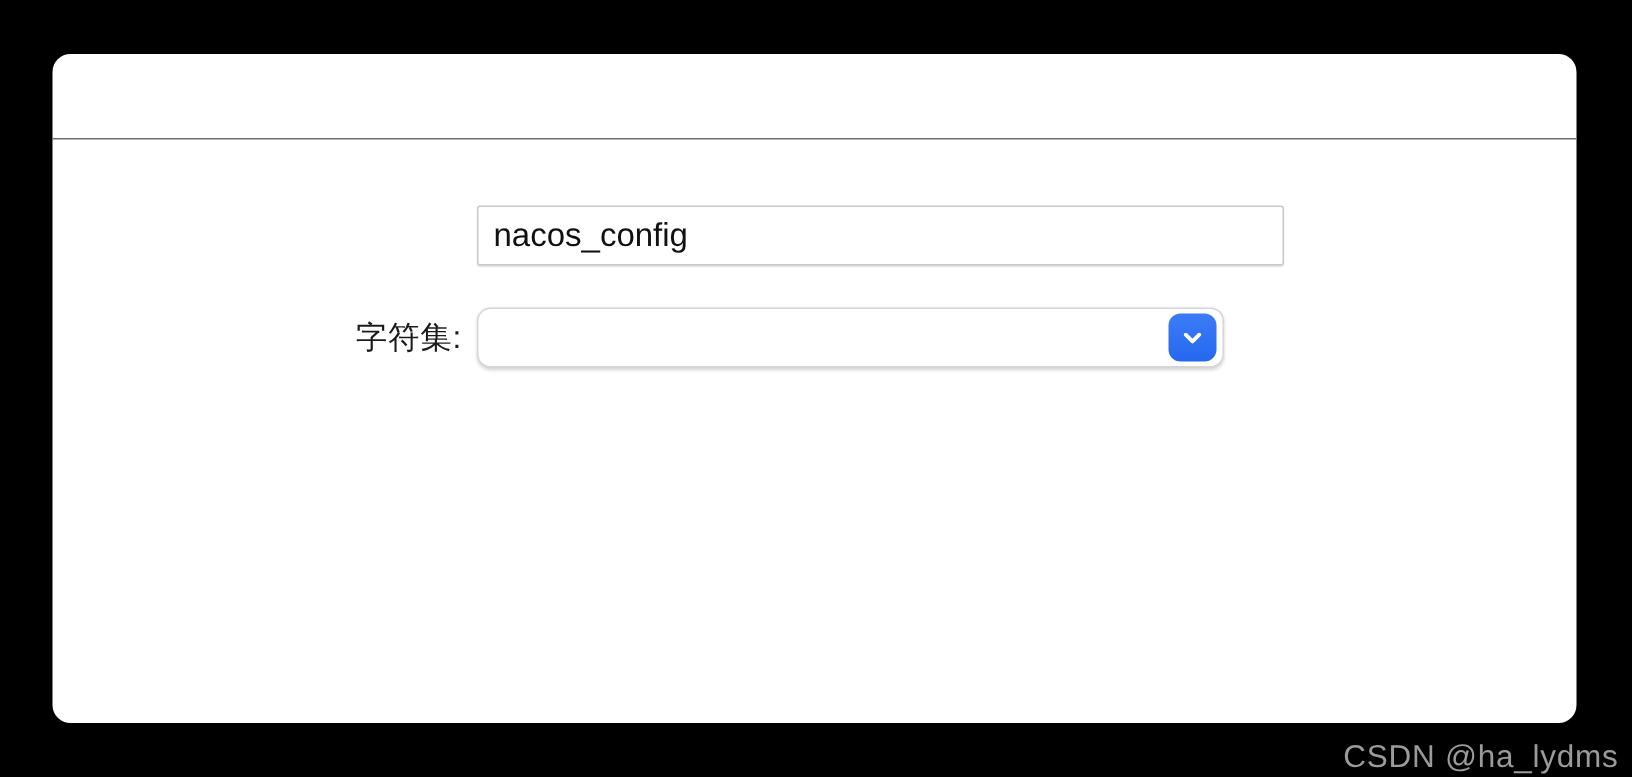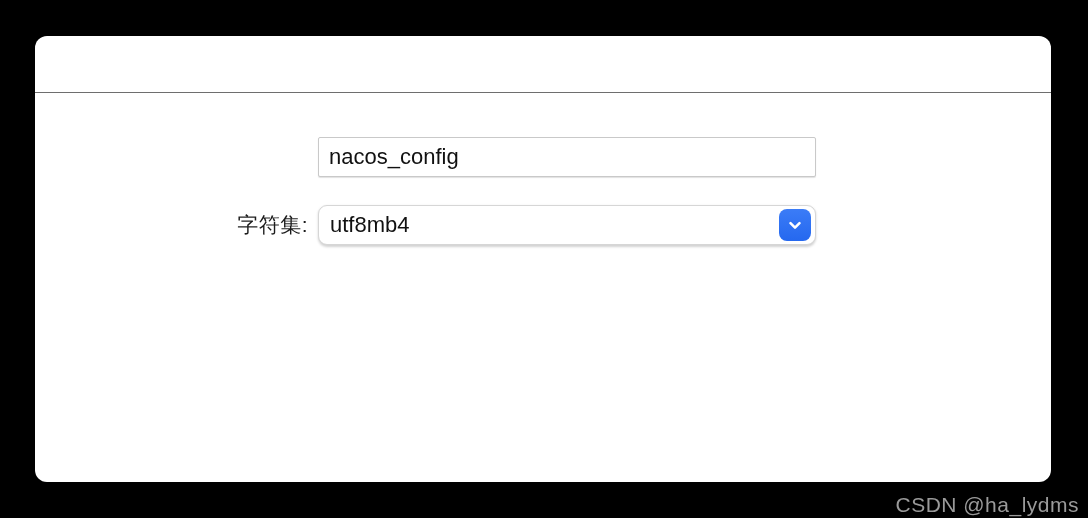--- a/index.html
+++ b/index.html
@@ -61,21 +61,21 @@
     position: absolute;
     left: 0; width: 273px;
     text-align: right;
     font-size: 21px;
     color: #1b1b1b;
     letter-spacing: 0.5px;
   }
 
   .text-input {
     position: absolute;
-    left: 283px; width: 498px; height: 40px;
+    left: 283px; width: 538px; height: 40px;
     border: 1px solid #c9c9c9;
     border-radius: 2px;
     background: #ffffff;
     font-size: 22px;
     color: #111111;
     padding: 0 10px;
     font-family: "Liberation Sans", sans-serif;
     box-shadow: 0 1px 1px rgba(0,0,0,0.12);
     outline: none;
   }
@@ -132,21 +132,20 @@
 
     <div class="divider"></div>
 
     <div class="form-row row-dbname">
       <input class="text-input" type="text" value="nacos_config" style="">
     </div>
 
     <div class="form-row row-charset">
       <span class="field-label">字符集:</span>
       <div class="select-box">
-        <span class="select-value">utf8mb4</span>
         <span class="select-arrow-button">
           <svg width="18" height="18" viewBox="0 0 24 24">
             <path d="M6 9.5l6 6 6-6" fill="none" stroke="#ffffff" stroke-width="3.4" stroke-linecap="round" stroke-linejoin="round"></path>
           </svg>
         </span>
       </div>
     </div>
 
     <div class="form-row row-collation">
     </div>

